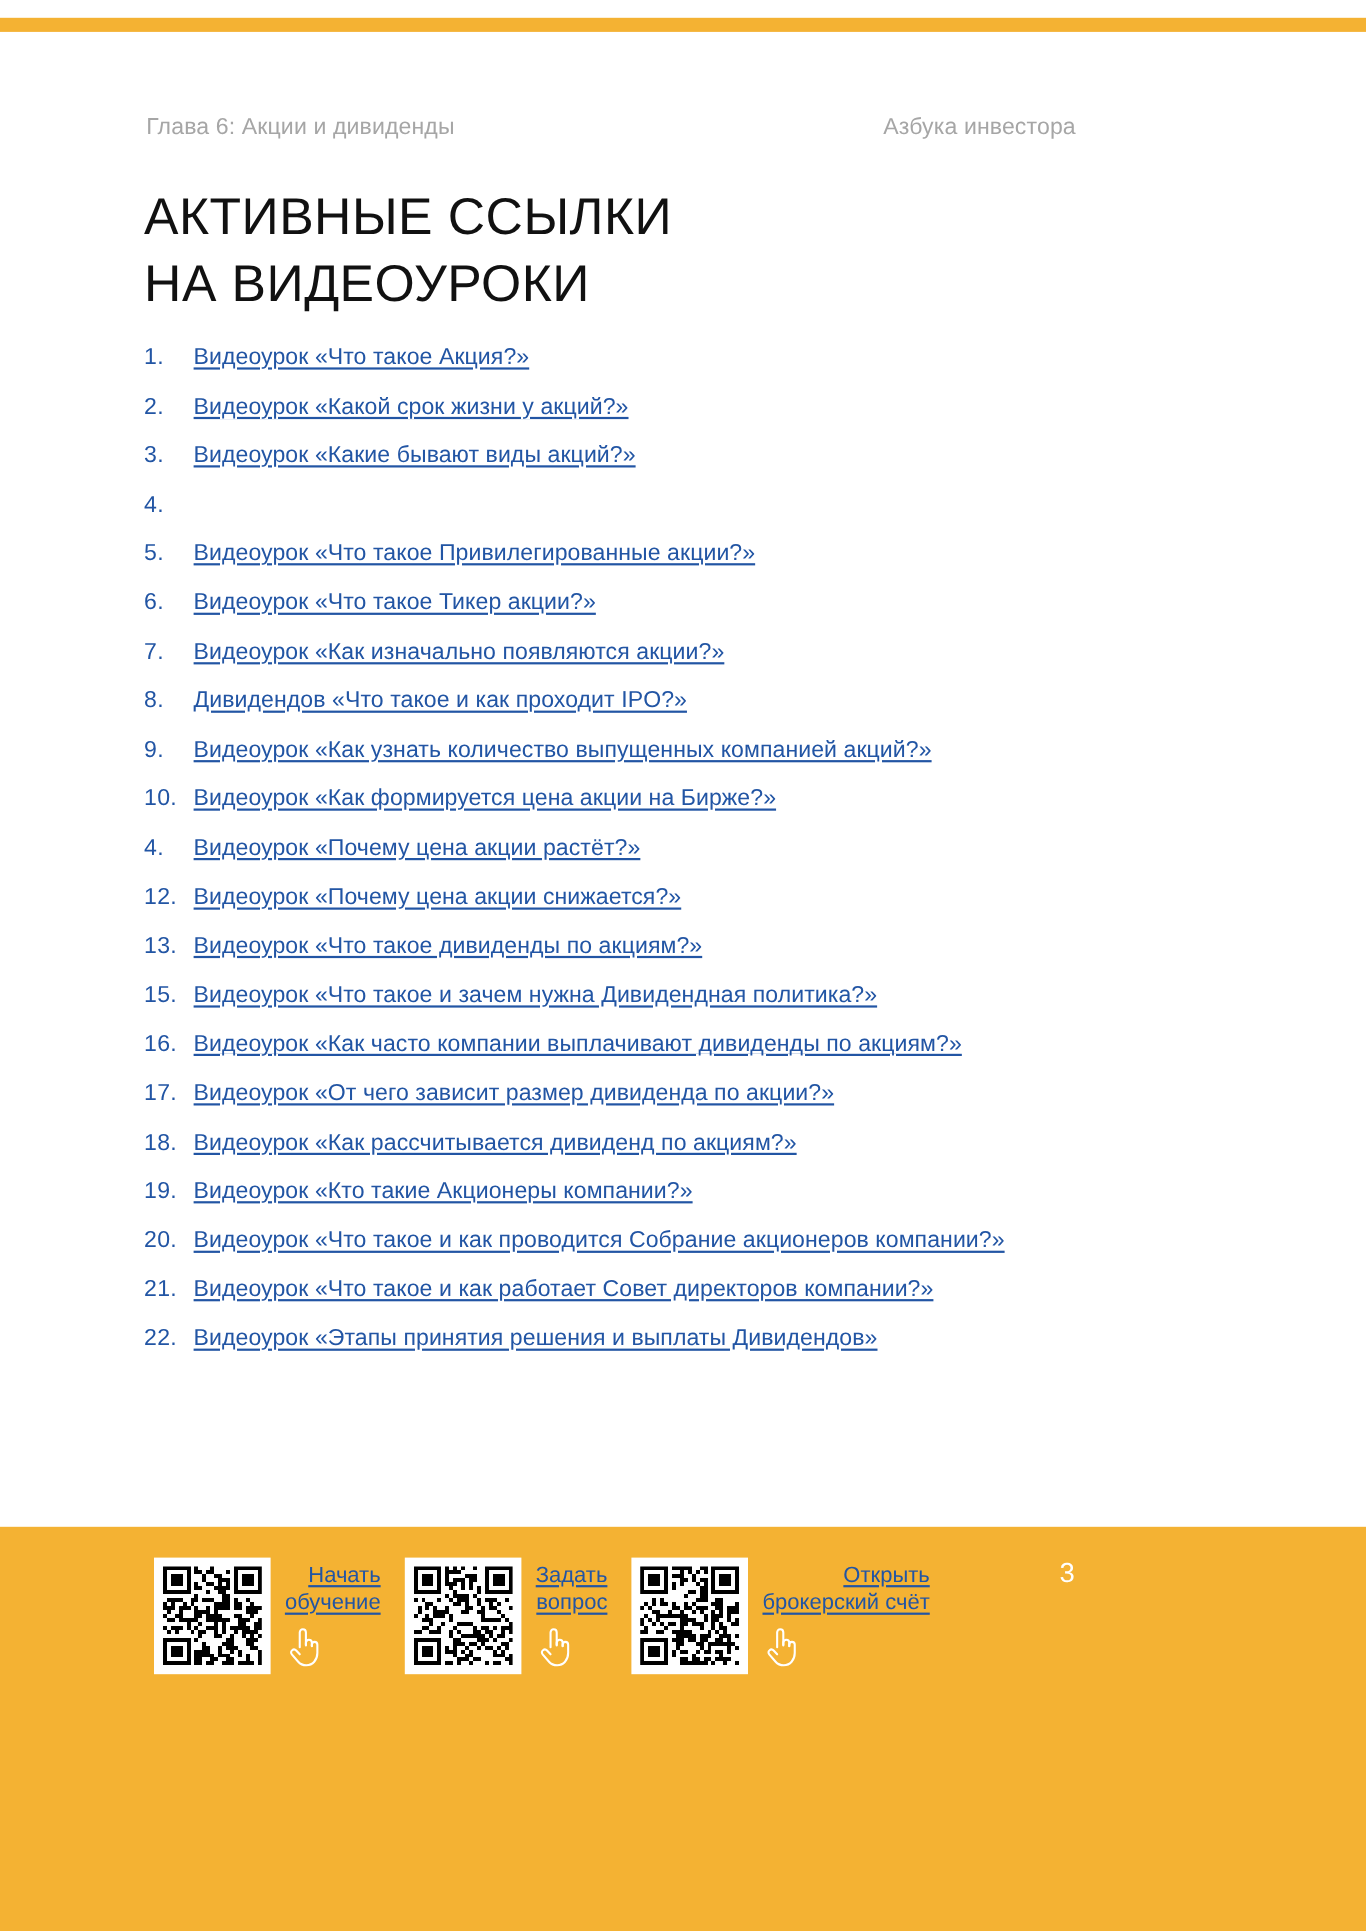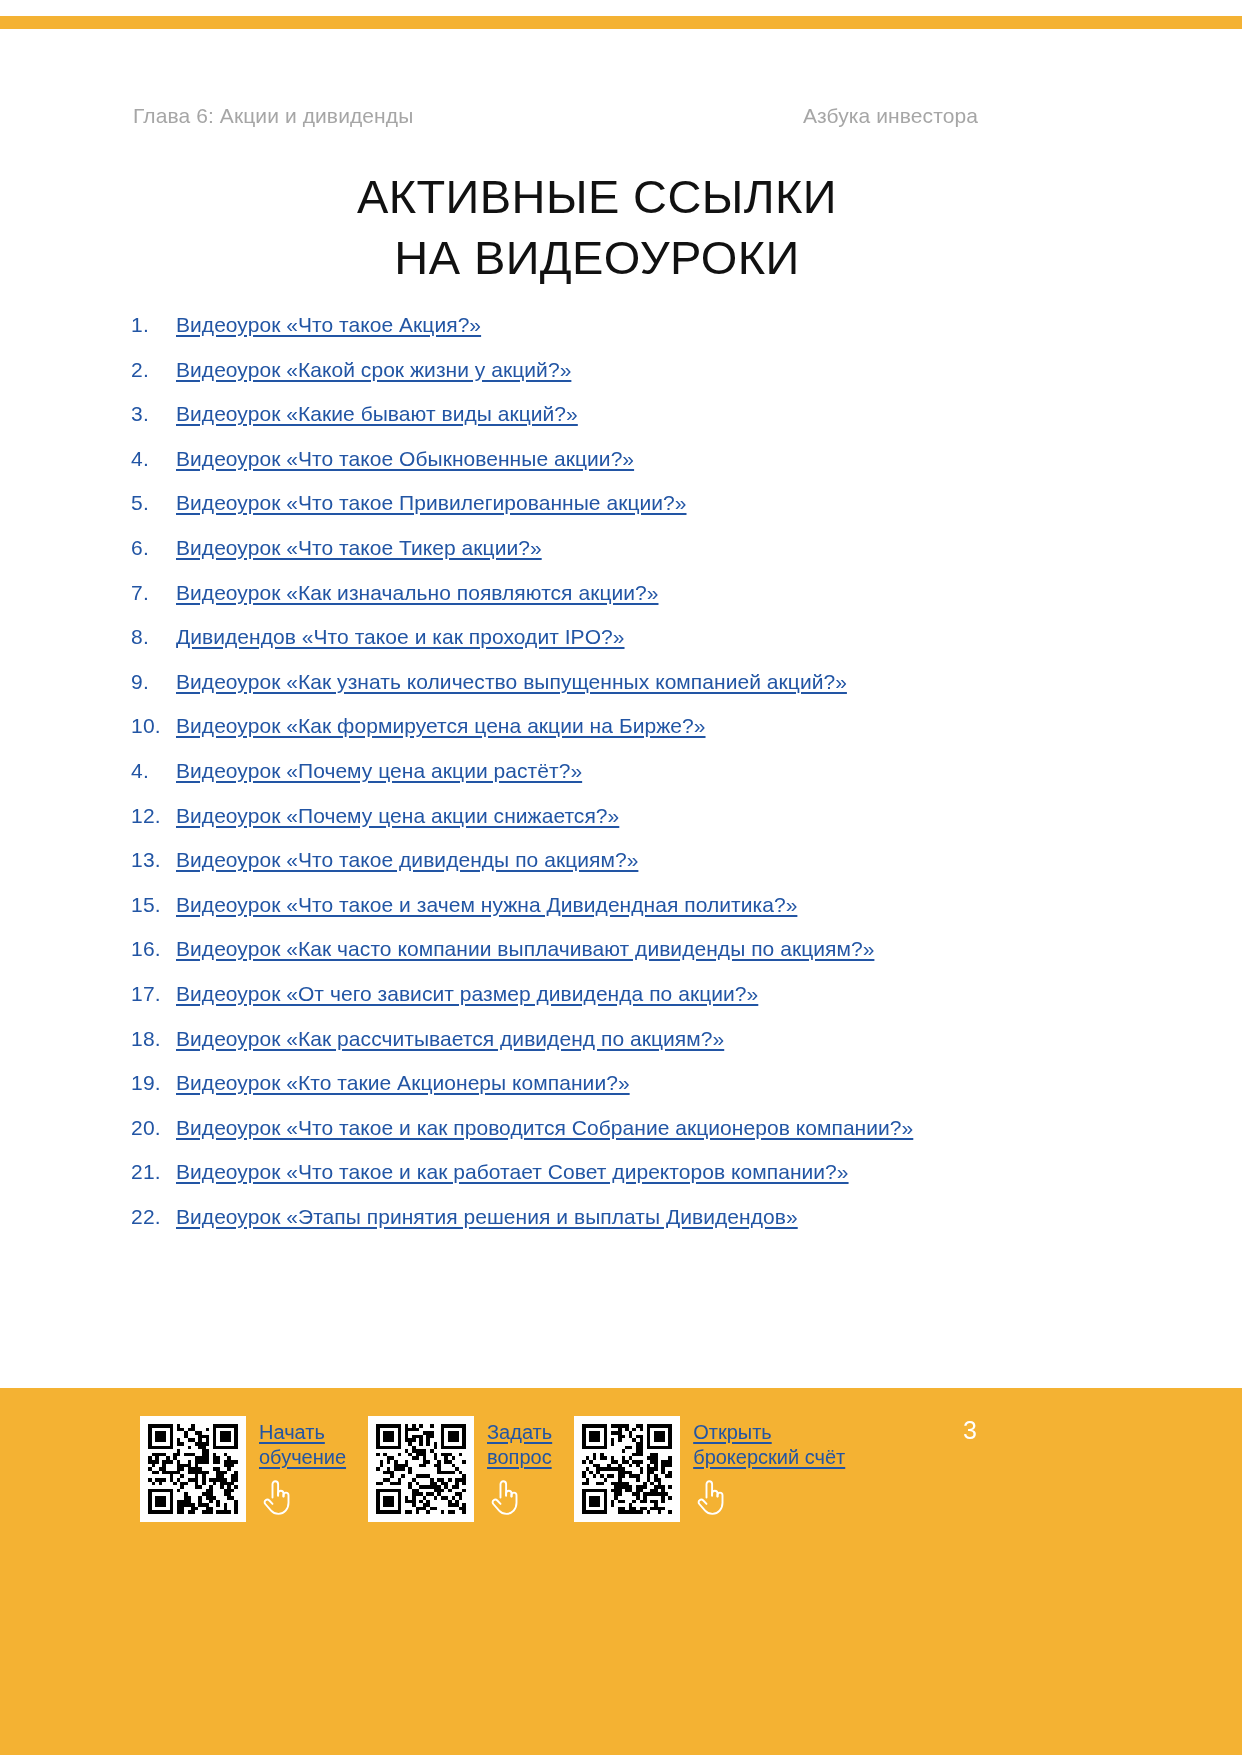--- a/index.html
+++ b/index.html
@@ -45,29 +45,28 @@
     color: #a6a6a6;
     letter-spacing: 0.1px;
   }
   .running-head .rh-left,
   .running-head .rh-right { white-space: nowrap; }
 
   
   .page-title {
     position: absolute;
     top: 150px;
-    left: 147px;
+    left: 131px;
     width: 900px;
     font-size: 47px;
     line-height: 61px;
     color: #111111;
     font-weight: normal;
     letter-spacing: 0.4px;
     margin: 0;
-    text-align: center;
   }
   .page-title .tl { display: block; }
 
   
   .links-list {
     position: absolute;
     top: 297px;
     left: 131px;
     width: 1000px;
     margin: 0;
@@ -137,20 +136,21 @@
     padding-top: 4px;
   }
   .cta-label {
     color: #2255A4;
     text-decoration: underline;
     text-underline-offset: 3px;
     font-size: 20px;
     line-height: 25px;
     cursor: pointer;
     max-width: 175px;
+    text-align: right;
   }
   .hand-icon {
     margin-top: 8px;
     width: 34px;
     height: 40px;
     color: #ffffff;
   }
   .hand-icon svg { display: block; width: 100%; height: 100%; }
 
   .page-number {
@@ -194,21 +194,20 @@
     <a class="link-text" href="#">Видеоурок «Какой срок жизни у акций?»</a>
   </li>
 
   <li class="link-row">
     <span class="link-num">3.</span>
     <a class="link-text" href="#">Видеоурок «Какие бывают виды акций?»</a>
   </li>
 
   <li class="link-row">
     <span class="link-num">4.</span>
-    <a class="link-text" href="#">Видеоурок «Что такое Обыкновенные акции?»</a>
   </li>
 
   <li class="link-row">
     <span class="link-num">5.</span>
     <a class="link-text" href="#">Видеоурок «Что такое Привилегированные акции?»</a>
   </li>
 
   <li class="link-row">
     <span class="link-num">6.</span>
     <a class="link-text" href="#">Видеоурок «Что такое Тикер акции?»</a>

